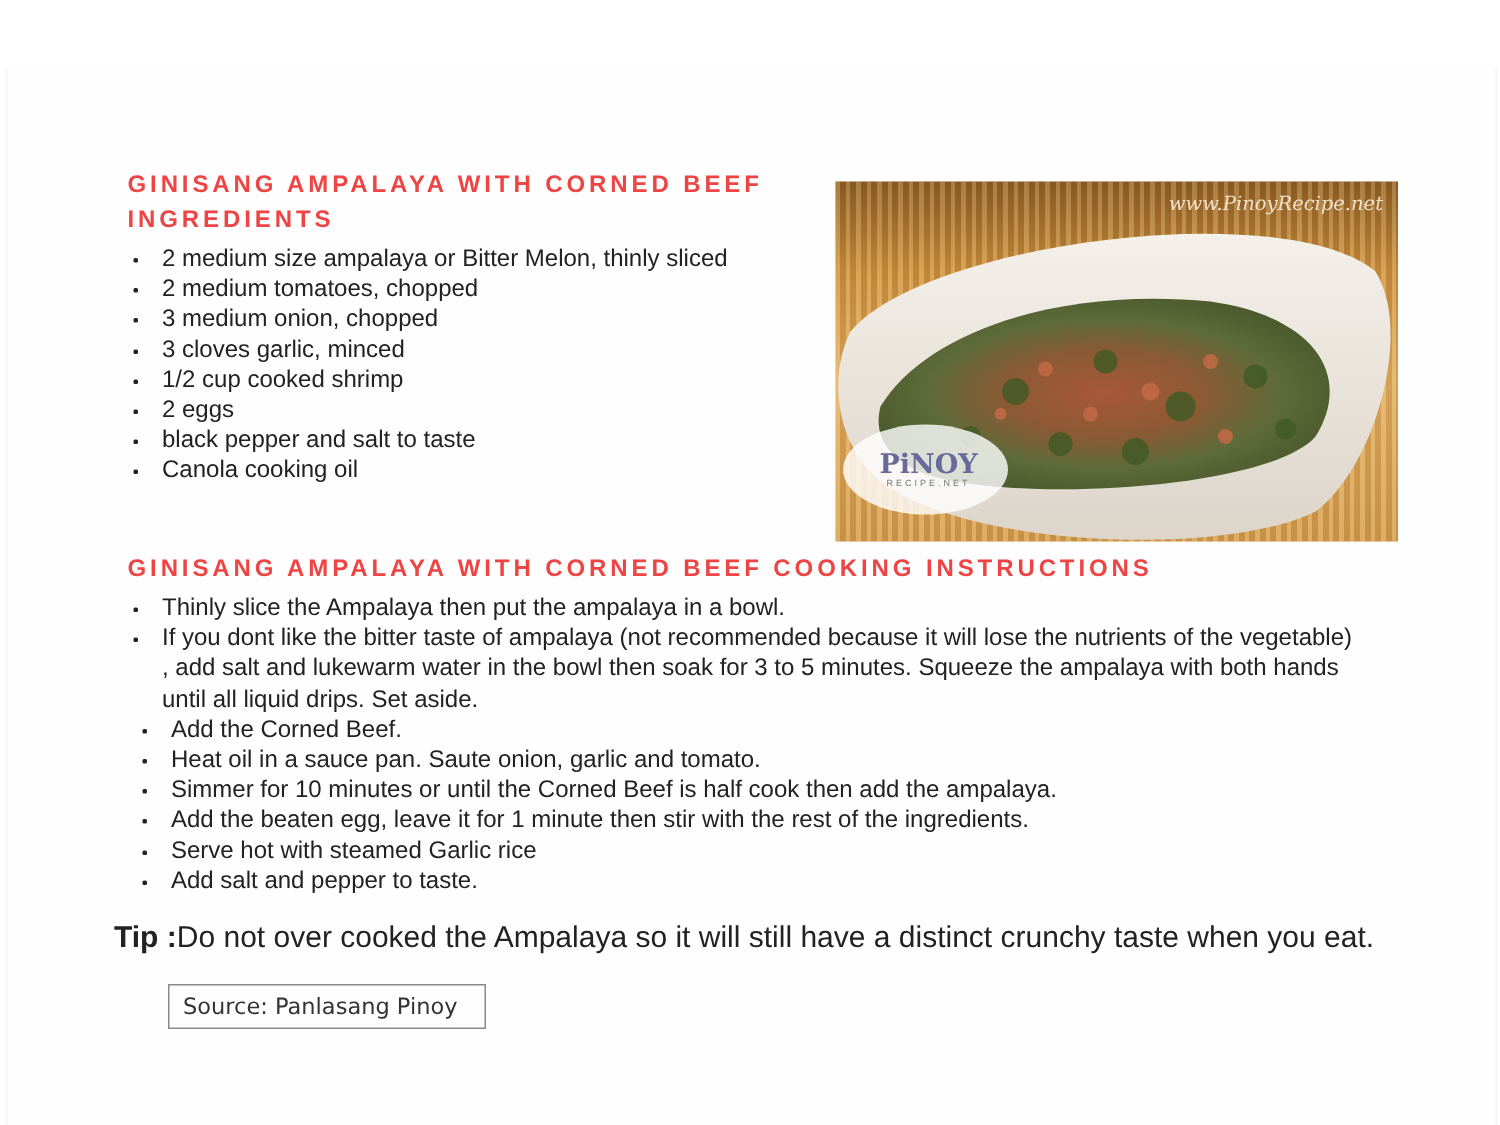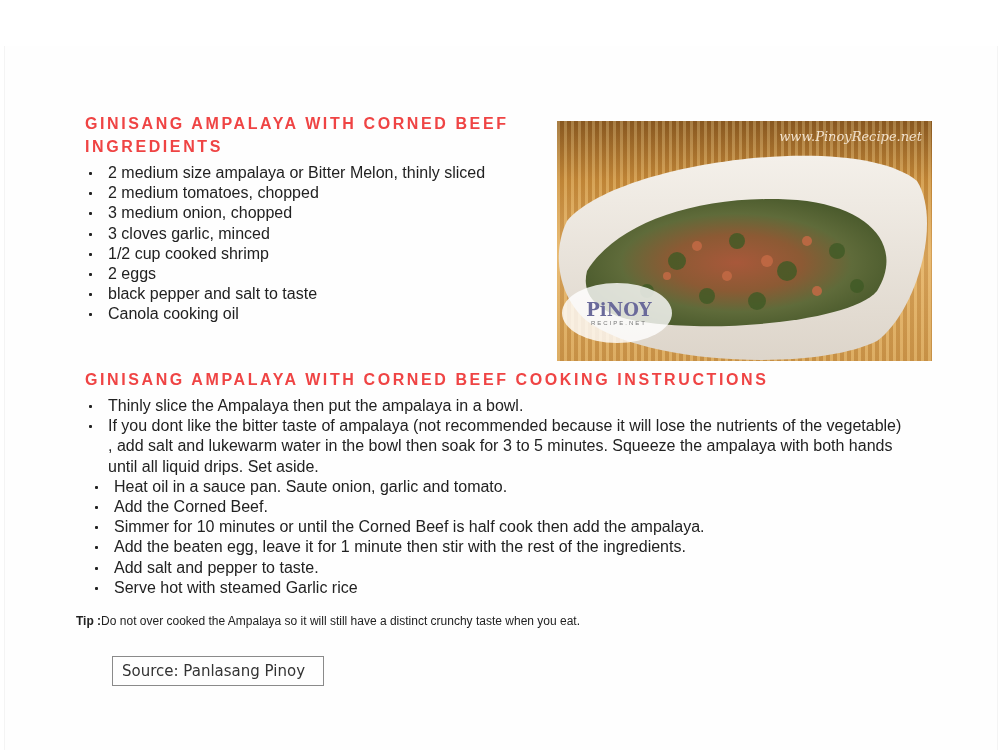--- a/index.html
+++ b/index.html
@@ -5,21 +5,21 @@
   html, body { margin:0; padding:0; }
   body { width:1000px; height:750px; background:#ffffff; position:relative; overflow:hidden;
          font-family:"Liberation Sans", "DejaVu Sans", sans-serif; color:#1e1e1e; }
   .page { position:absolute; left:4px; top:46px; width:992px; height:704px; background:#fefefe;
           border-left:1px solid #f4f4f4; border-right:1px solid #f4f4f4; }
   .h { position:absolute; font-weight:bold; font-size:16px; letter-spacing:2.6px; color:#ef4444; white-space:nowrap; }
   ul.list { position:absolute; margin:0; padding:0; list-style:none; font-size:16px; line-height:20.2px; color:#222; }
   ul.list li { position:relative; padding-left:23px; }
   ul.list li::before { content:""; position:absolute; left:4px; top:9px; width:3px; height:3px; background:#222; border-radius:1px; }
   ul.list li.sub { margin-left:6px; }
-  .tip { position:absolute; left:76px; top:614px; font-size:12px; color:#222; white-space:nowrap; }
+  .tip { position:absolute; left:76px; top:614px; font-size:20px; color:#222; white-space:nowrap; }
   .tip b { font-weight:bold; }
   .source { position:absolute; left:112px; top:656px; width:212px; height:30px; border:1.5px solid #8a8a8a;
             box-sizing:border-box; font-family:"DejaVu Sans", sans-serif; font-size:15px; color:#333;
             line-height:28px; padding-left:9px; }
   .photo { position:absolute; left:557px; top:121px; width:375px; height:240px; overflow:hidden;
            background:linear-gradient(180deg,#8a5a22 0%, #c98d3b 25%, #e1ac60 55%, #d19a4c 100%); }
   .mat { position:absolute; inset:0;
          background:repeating-linear-gradient(90deg, rgba(255,230,170,0.25) 0 3px, rgba(120,70,20,0.12) 3px 7px); }
   .watermark { position:absolute; right:10px; top:8px; font-family:"DejaVu Serif", serif; font-style:italic;
                font-size:13px; color:rgba(255,245,230,0.85); }
@@ -85,25 +85,25 @@
     <div style="font-family:'DejaVu Serif',serif;font-weight:bold;font-size:18px;color:#6a6a9a;">PiNOY</div>
     <div style="font-size:6px;letter-spacing:2px;color:#777;">RECIPE.NET</div>
   </div>
 </div>
 
 <div class="h" style="left:85px;top:371px;">GINISANG AMPALAYA WITH CORNED BEEF COOKING INSTRUCTIONS</div>
 
 <ul class="list" style="left:85px;top:396px;width:830px;">
   <li>Thinly slice the Ampalaya then put the ampalaya in a bowl.</li>
   <li style="width:795px;">If you dont like the bitter taste of ampalaya (not recommended because it will lose the nutrients of the vegetable)  , add salt and lukewarm water in the bowl then soak for 3 to 5 minutes. Squeeze the ampalaya with both hands until all liquid drips. Set aside.</li>
+  <li class="sub">Add the Corned Beef.</li>
   <li class="sub">Heat oil in a sauce pan. Saute onion, garlic and tomato.</li>
-  <li class="sub">Add the Corned Beef.</li>
   <li class="sub">Simmer for 10 minutes or until  the Corned Beef is half cook then add the ampalaya.</li>
   <li class="sub">Add the beaten egg, leave it for 1 minute then stir with the rest of the ingredients.</li>
+  <li class="sub">Serve hot with steamed Garlic rice</li>
   <li class="sub">Add salt and pepper to taste.</li>
-  <li class="sub">Serve hot with steamed Garlic rice</li>
 </ul>
 
 <div class="tip">
   <b>Tip :</b><span>Do not over cooked the Ampalaya so it will still have a distinct crunchy taste when you eat.</span>
 </div>
 
 <div class="source">Source: Panlasang Pinoy</div>
 
 </body></html>

